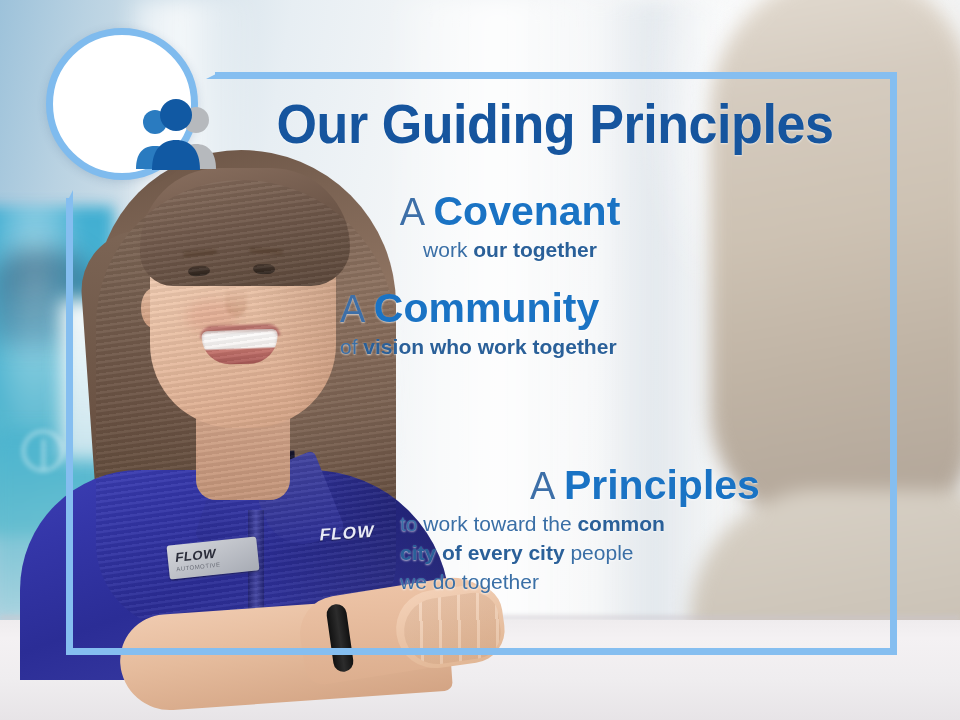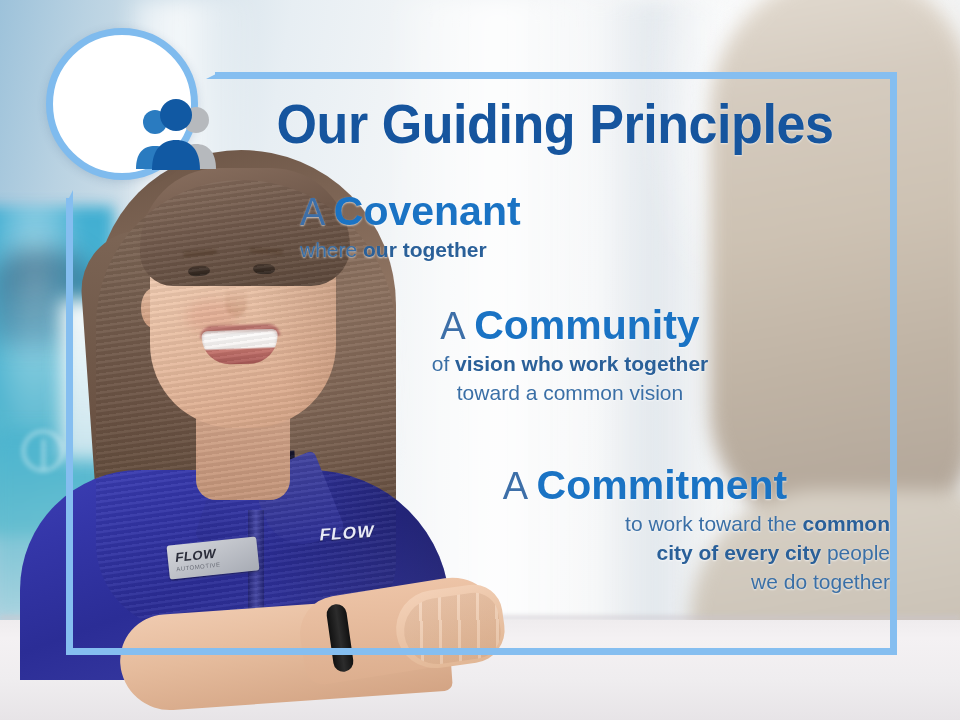--- a/index.html
+++ b/index.html
@@ -342,24 +342,24 @@
   .p-art { font-weight:400; color:#3d6fa8; font-size:38px; }
   .p-word { font-weight:bold; }
   .p-sub {
     font-size:21px; line-height:29px;
     color:#3a6fa6;
     font-weight:400;
     text-shadow:0 1px 2px rgba(255,255,255,.7);
   }
   .p-sub b { font-weight:bold; color:#2a6099; }
 
-  .block1 { left:300px; top:188px; width:420px; }
-  .block2 { left:340px; top:302px; width:460px; text-align:center; }
+  .block1 { left:300px; top:188px; width:420px; text-align:center; }
+  .block2 { left:340px; top:285px; width:460px; }
   .block3 { left:400px; top:462px; width:490px; text-align:center; }
-  .block3 .p-sub { text-align:right; }
+  .block3 .p-sub { text-align:left; }
 </style>
 </head>
 <body>
 
 <div id="stage">
 
   <div class="photo">
     <div class="bg-base"></div>
     <div class="bg-blue-panel"></div>
     <div class="bg-car"></div>
@@ -441,39 +441,38 @@
   <div class="content">
 
     <div class="title">Our Guiding Principles</div>
 
     <div class="principle block1">
       <div class="p-head">
         <span class="p-art">A </span>
         <span class="p-word">Covenant</span>
       </div>
       <div class="p-sub">
-          <div><span>where </span><b>our together</b></div>
+          <div><span>work </span><b>our together</b></div>
         </div>
     </div>
 
     <div class="principle block2">
       <div class="p-head">
         <span class="p-art">A </span>
         <span class="p-word">Community</span>
       </div>
       <div class="p-sub">
           <div><span>of </span><b>vision who work together</b></div>
-          <div><span>toward a common vision</span></div>
         </div>
     </div>
 
     <div class="principle block3">
       <div class="p-head">
         <span class="p-art">A </span>
-        <span class="p-word">Commitment</span>
+        <span class="p-word">Principles</span>
       </div>
       <div class="p-sub">
           <div><span>to work toward the </span><b>common</b></div>
           <div><b>city of every city</b><span> people</span></div>
           <div><span>we do together</span></div>
         </div>
     </div>
 
   </div>
 </div>

